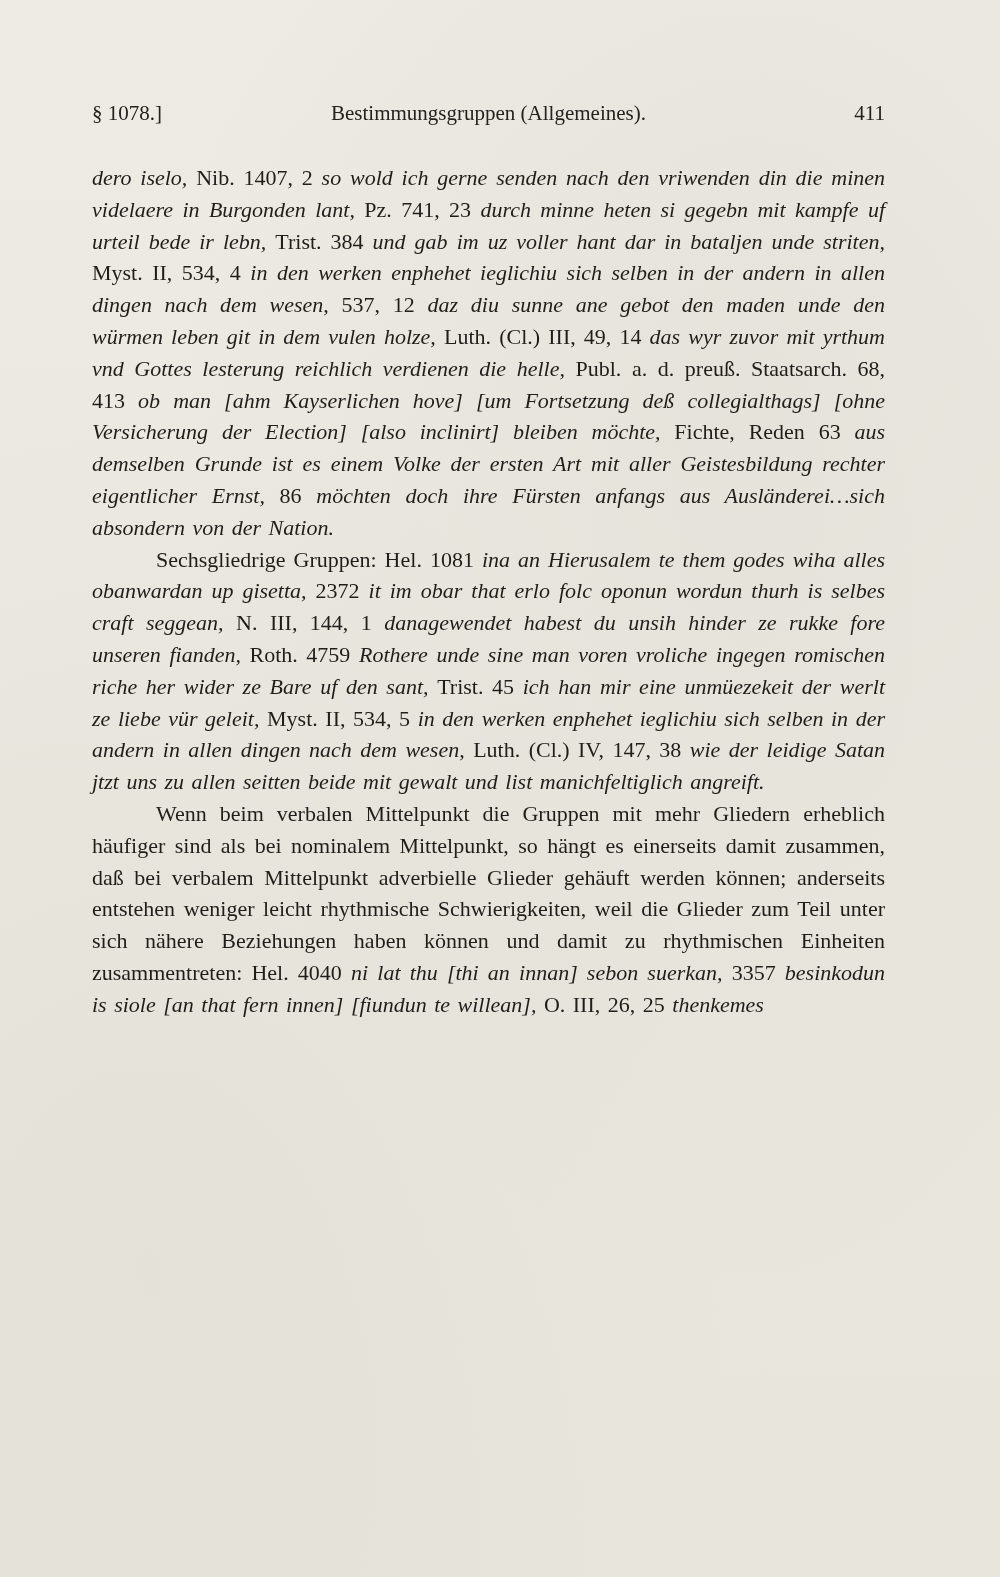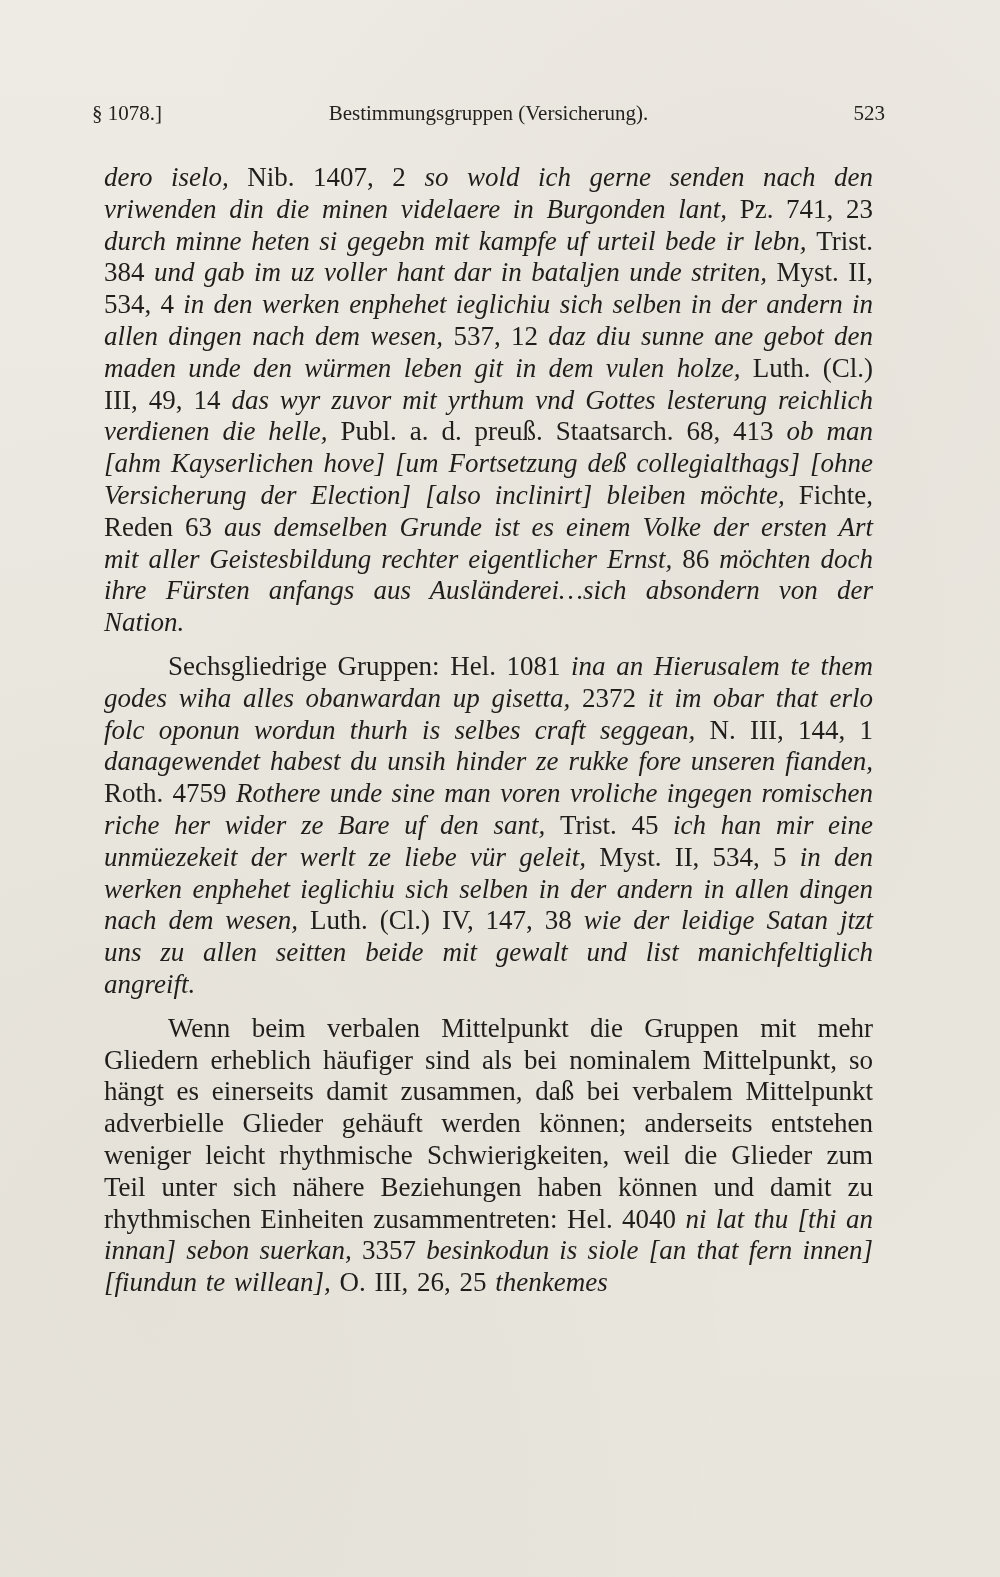--- a/index.html
+++ b/index.html
@@ -42,24 +42,24 @@
   .page-header .hdr-right {
     position: absolute;
     right: 0;
     top: 0;
   }
   .page-header .hdr-center {
     display: block;
     text-align: center;
   }
   .para {
-    font-size: 27px;
+    font-size: 22px;
     line-height: 31.8px;
     text-align: justify;
-    margin: 12px;
+    margin: 0;
     word-spacing: 2px;
     color: #201e1b;
   }
   .para.indent {
     text-indent: 64px;
   }
   .it {
     font-style: italic;
   }
   .rm {
@@ -67,22 +67,22 @@
   }
 </style>
 </head>
 <body>
 
 <div class="page">
   <div class="content">
 
     <div class="page-header">
       <span class="hdr-left">§ 1078.]</span>
-      <span class="hdr-center">Bestimmungsgruppen (Versicherung).</span>
-      <span class="hdr-right">523</span>
+      <span class="hdr-center">Bestimmungsgruppen (Allgemeines).</span>
+      <span class="hdr-right">411</span>
     </div>
 
     <div>
         <p class="para"><span class="it">dero iselo, </span><span class="rm">Nib. 1407, 2 </span><span class="it">so wold ich gerne senden nach den vriwenden din die minen videlaere in Burgonden lant, </span><span class="rm">Pz. 741, 23 </span><span class="it">durch minne heten si gegebn mit kampfe uf urteil bede ir lebn, </span><span class="rm">Trist. 384 </span><span class="it">und gab im uz voller hant dar in bataljen unde striten, </span><span class="rm">Myst. II, 534, 4 </span><span class="it">in den werken enphehet ieglichiu sich selben in der andern in allen dingen nach dem wesen, </span><span class="rm">537, 12 </span><span class="it">daz diu sunne ane gebot den maden unde den würmen leben git in dem vulen holze, </span><span class="rm">Luth. (Cl.) III, 49, 14 </span><span class="it">das wyr zuvor mit yrthum vnd Gottes lesterung reichlich verdienen die helle, </span><span class="rm">Publ. a. d. preuß. Staatsarch. 68, 413 </span><span class="it">ob man [ahm Kayserlichen hove] [um Fortsetzung deß collegialthags] [ohne Versicherung der Election] [also inclinirt] bleiben möchte, </span><span class="rm">Fichte, Reden 63 </span><span class="it">aus demselben Grunde ist es einem Volke der ersten Art mit aller Geistesbildung rechter eigentlicher Ernst, </span><span class="rm">86 </span><span class="it">möchten doch ihre Fürsten anfangs aus Ausländerei…sich absondern von der Nation.</span></p>
         <p class="para indent"><span class="rm">Sechsgliedrige Gruppen: Hel. 1081 </span><span class="it">ina an Hierusalem te them godes wiha alles obanwardan up gisetta, </span><span class="rm">2372 </span><span class="it">it im obar that erlo folc oponun wordun thurh is selbes craft seggean, </span><span class="rm">N. III, 144, 1 </span><span class="it">danagewendet habest du unsih hinder ze rukke fore unseren fianden, </span><span class="rm">Roth. 4759 </span><span class="it">Rothere unde sine man voren vroliche ingegen romischen riche her wider ze Bare uf den sant, </span><span class="rm">Trist. 45 </span><span class="it">ich han mir eine unmüezekeit der werlt ze liebe vür geleit, </span><span class="rm">Myst. II, 534, 5 </span><span class="it">in den werken enphehet ieglichiu sich selben in der andern in allen dingen nach dem wesen, </span><span class="rm">Luth. (Cl.) IV, 147, 38 </span><span class="it">wie der leidige Satan jtzt uns zu allen seitten beide mit gewalt und list manichfeltiglich angreift.</span></p>
         <p class="para indent"><span class="rm">Wenn beim verbalen Mittelpunkt die Gruppen mit mehr Gliedern erheblich häufiger sind als bei nominalem Mittelpunkt, so hängt es einerseits damit zusammen, daß bei verbalem Mittelpunkt adverbielle Glieder gehäuft werden können; anderseits entstehen weniger leicht rhythmische Schwierigkeiten, weil die Glieder zum Teil unter sich nähere Beziehungen haben können und damit zu rhythmischen Einheiten zusammentreten: Hel. 4040 </span><span class="it">ni lat thu [thi an innan] sebon suerkan, </span><span class="rm">3357 </span><span class="it">besinkodun is siole [an that fern innen] [fiundun te willean], </span><span class="rm">O. III, 26, 25 </span><span class="it">thenkemes</span></p>
       </div>
 
   </div>
 </div>

